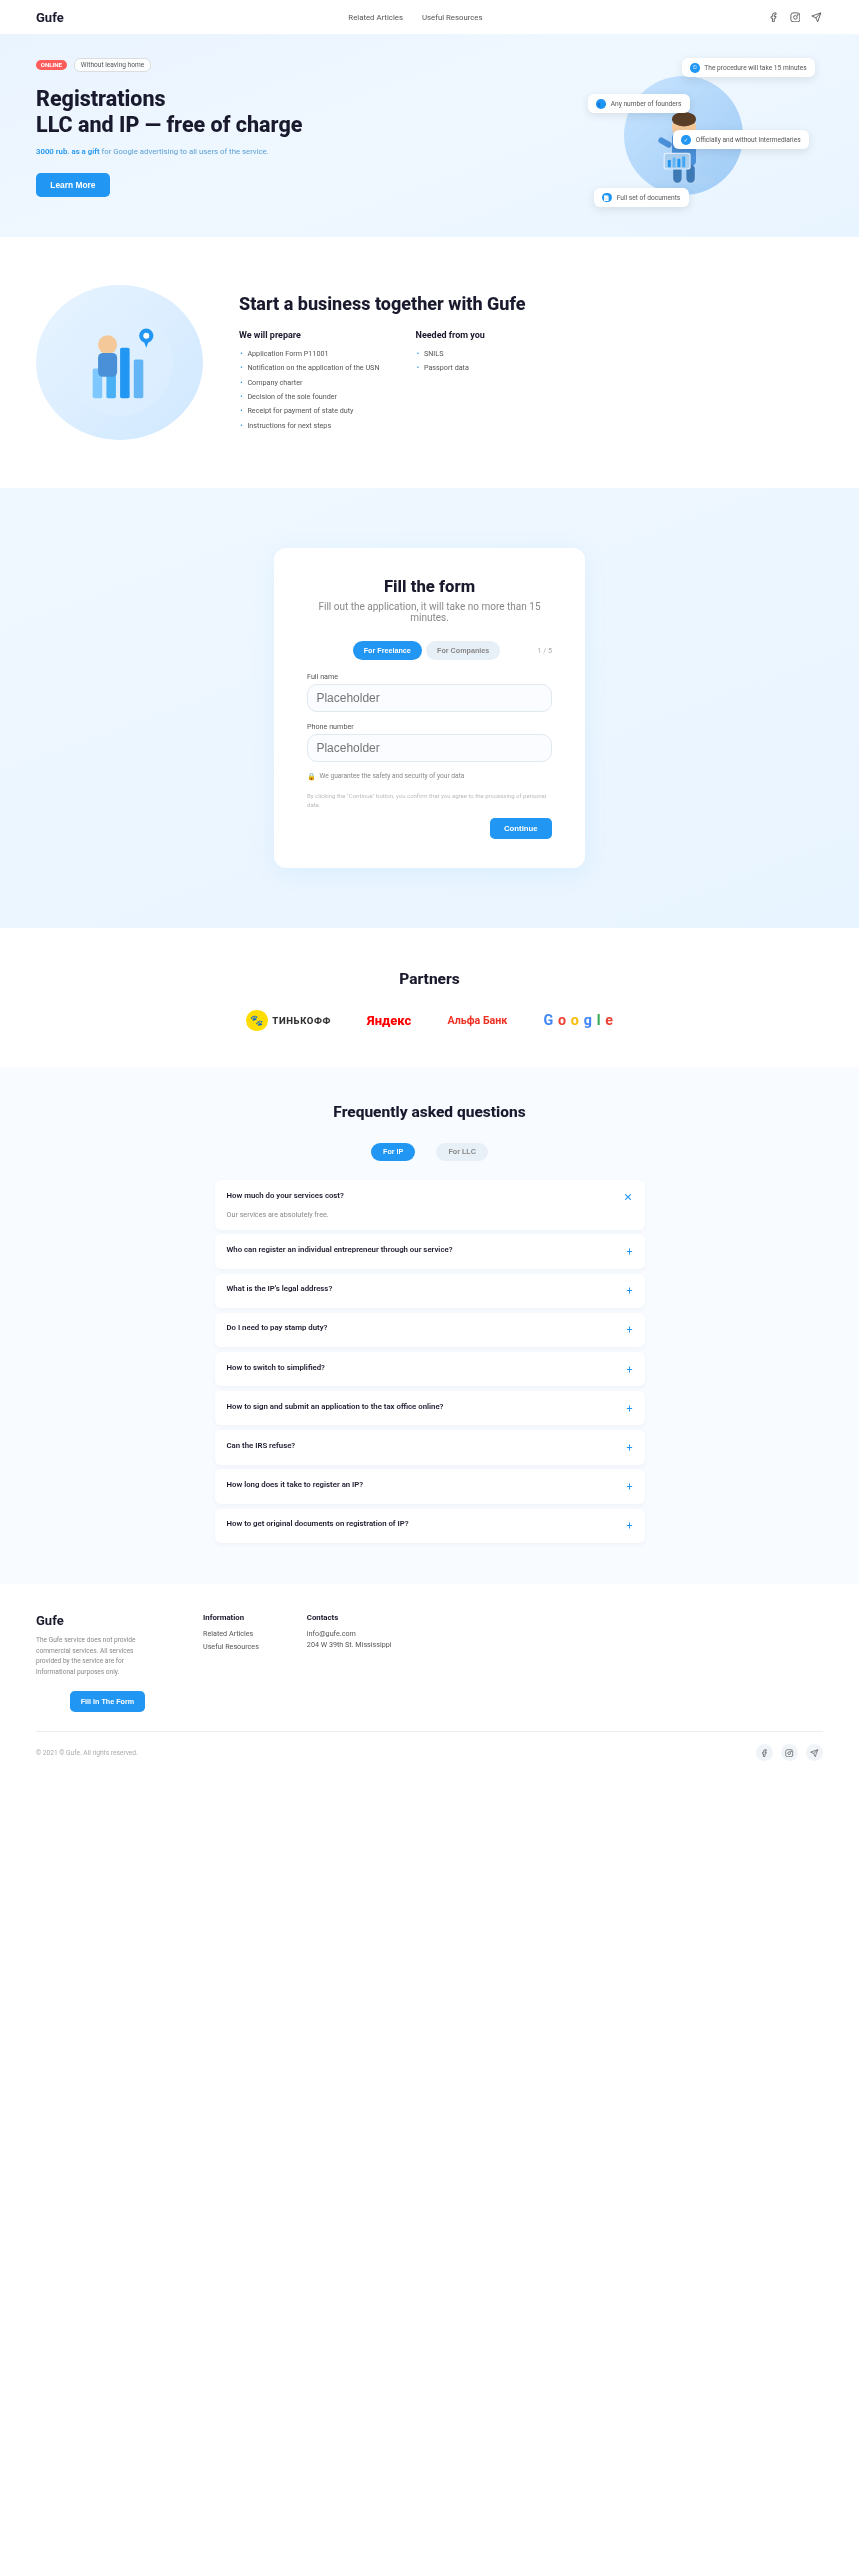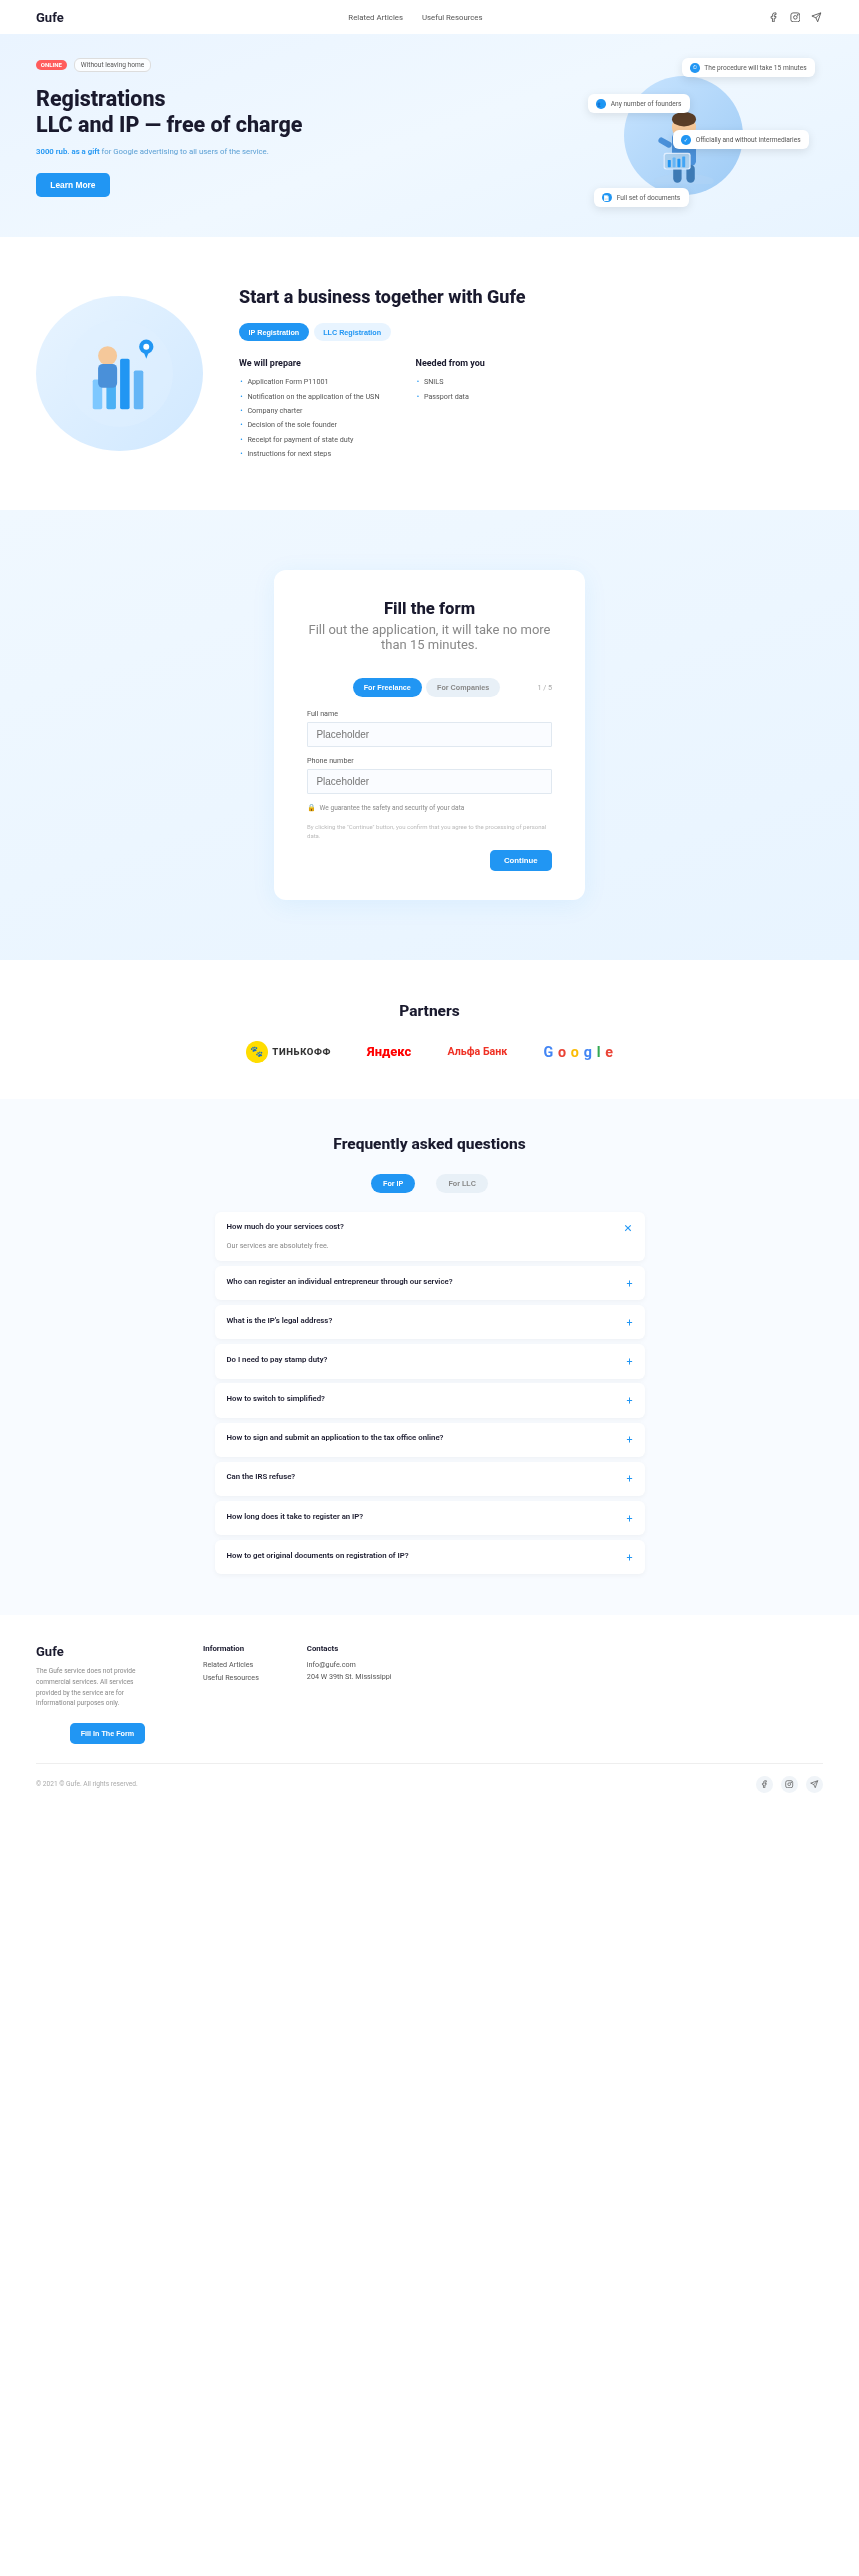--- a/index.html
+++ b/index.html
@@ -39,29 +39,29 @@
     .two-cols { display: flex; gap: 36px; }
     .col-title { font-size: 9px; font-weight: 700; color: #1a1a2e; margin-bottom: 7.2px; }
     .col-list { list-style: none; }
     .col-list li { font-size: 7.2px; color: #555; padding: 1.8px 0 1.8px 8.4px; position: relative; line-height: 1.5; }
     .col-list li::before { content: '•'; position: absolute; left: 1.2px; color: #2196F3; }
 
     
     .section-form-outer { padding: 36px 36px; background: #f8fbff; display: flex; align-items: center; justify-content: center; }
     .form-card { background: #fff; border-radius: 12px; padding: 29px 33px; max-width: 311px; width: 100%; box-shadow: 0 4.8px 24px rgba(33,150,243,0.08); position: relative; }
     .form-card-title { font-size: 16.7px; font-weight: 800; text-align: center; margin-bottom: 4.8px; }
-    .form-card-subtitle { font-size: 13px; color: #888; text-align: center; margin-bottom: 26px; }
+    .form-card-subtitle { font-size: 10px; color: #888; text-align: center; margin-bottom: 18px; }
     .form-tabs { display: flex; gap: 4.8px; margin-bottom: 12px; align-items: center; padding-left: 46px; }
     .form-tab { padding: 4.8px 10.7px; border-radius: 12px; font-size: 7.2px; font-weight: 600; cursor: pointer; border: none; }
     .form-tab.active { background: #2196F3; color: #fff; }
     .form-tab.inactive { background: #e8f0f7; color: #888; }
     .form-page-indicator { margin-left: auto; font-size: 7.2px; color: #aaa; }
     .form-field { margin-bottom: 9.6px; }
     .form-label { font-size: 7.2px; color: #555; margin-bottom: 3.6px; display: block; }
-    .form-input { width: 100%; border: 0.6px solid #e0e8f0; border-radius: 1px; padding: 6px 8.4px; font-size: 10px; color: #bbb; outline: none; background: #fafcff; }
+    .form-input { width: 100%; border: 0.6px solid #e0e8f0; border-radius: 10px; padding: 6px 8.4px; font-size: 12px; color: #bbb; outline: none; background: #fafcff; }
     .form-security { font-size: 6.6px; color: #888; display: flex; align-items: center; gap: 3.6px; margin-bottom: 9.6px; }
     .form-disclaimer { font-size: 6px; color: #bbb; margin-bottom: 9.6px; line-height: 1.5; }
     .form-continue-row { display: flex; justify-content: flex-end; }
     .btn-continue { background: #2196F3; color: #fff; border: none; padding: 6px 14.3px; border-radius: 4.8px; font-size: 7.8px; font-weight: 600; cursor: pointer; }
 
     
     .section-partners { padding: 36px 36px; text-align: center; margin-top: 6px; }
     .section-heading { font-size: 15.5px; font-weight: 800; margin-bottom: 21.5px; }
     .partners-row { display: flex; align-items: center; justify-content: center; gap: 36px; flex-wrap: wrap; }
     .partner-logo { font-size: 12px; font-weight: 800; color: #555; display: flex; align-items: center; gap: 4.8px; }
@@ -210,24 +210,20 @@
       <rect x="64" y="84" width="32" height="40" rx="8" fill="#4a90d9"></rect>
 
       <circle cx="145" cy="55" r="12" fill="#2196F3"></circle>
       <polygon points="145,75 140,62 150,62" fill="#2196F3"></polygon>
       <circle cx="145" cy="55" r="5" fill="#fff"></circle>
     </svg>
   </div>
 
   <div class="business-content">
     <h2 class="section-title">Start a business together with Gufe</h2>
-    <div class="tab-group">
-      <button class="tab active">IP Registration</button>
-      <button class="tab inactive">LLC Registration</button>
-    </div>
     <div class="two-cols">
       <div>
         <div class="col-title">We will prepare</div>
         <ul class="col-list">
           <li>Application Form P11001</li>
           <li>Notification on the application of the USN</li>
           <li>Company charter</li>
           <li>Decision of the sole founder</li>
           <li>Receipt for payment of state duty</li>
           <li>Instructions for next steps</li>

